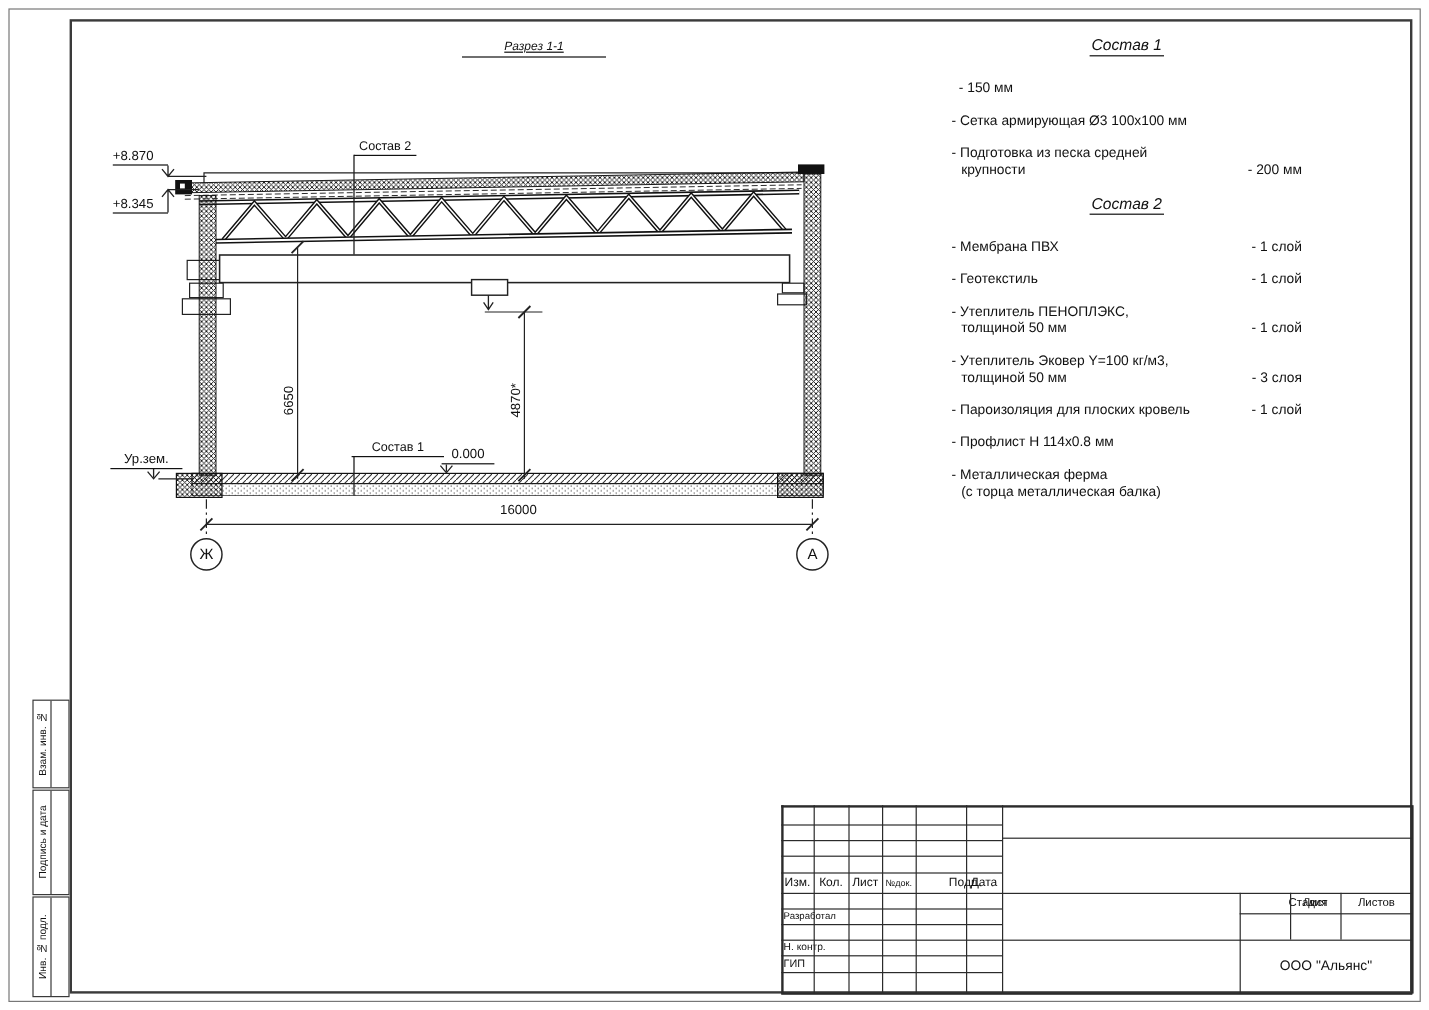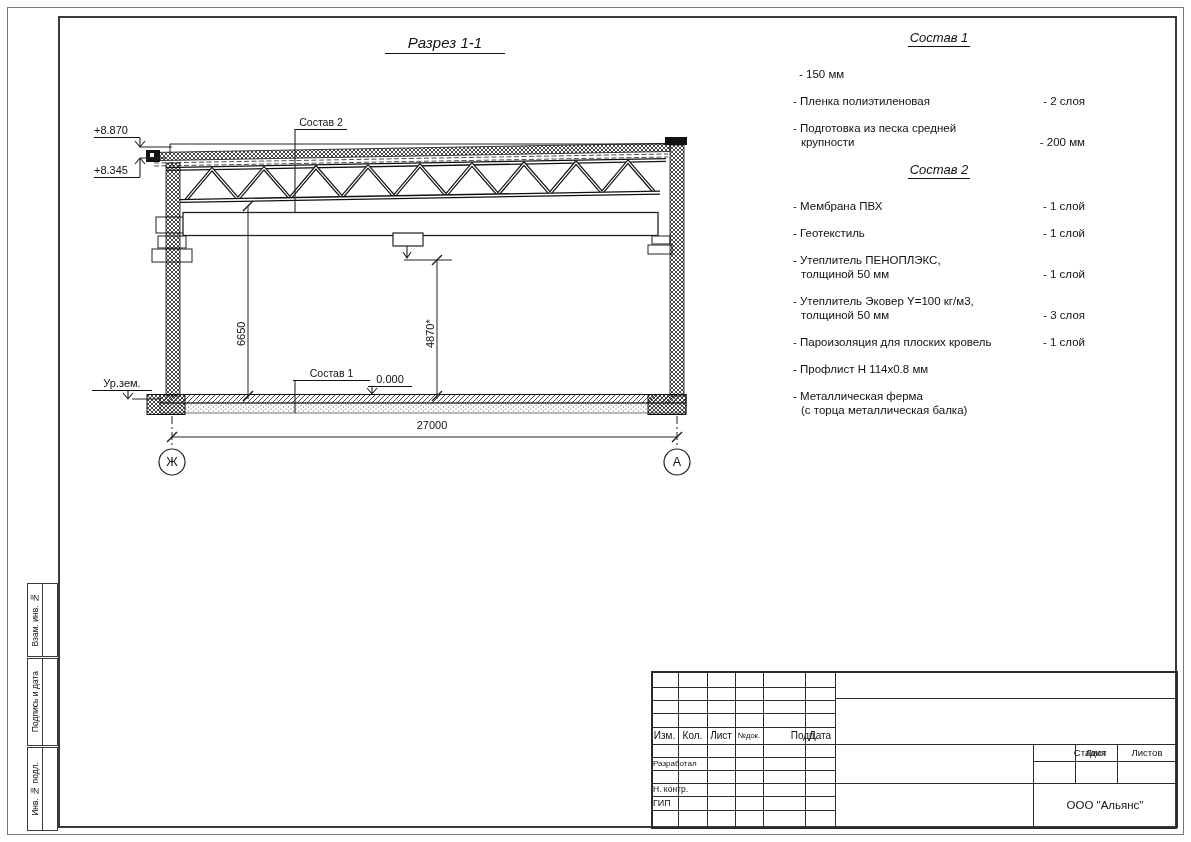--- a/index.html
+++ b/index.html
@@ -6,21 +6,21 @@
   html,body { background:#fff; }
   body { font-family:"Liberation Sans", sans-serif; color:#111; }
   .sheet { position:relative; width:1191px; height:842px; background:#fff; overflow:hidden; }
   .outer-border { position:absolute; left:7px; top:7px; width:1177px; height:828px; border:1px solid #777; }
   .inner-frame { position:absolute; left:58px; top:16px; width:1119px; height:812px; border:2px solid #3a3a3a; }
   .abs { position:absolute; }
   .lbl { font-size:11px; line-height:13px; white-space:nowrap; }
   .underlined { border-bottom:1px solid #111; padding-bottom:0; }
   .center { text-align:center; }
   .sheet-title { position:absolute; left:385px; top:34px; width:120px; text-align:center;
-                 font-size:15px; font-style:italic; border-bottom:1.2px solid #111; padding-bottom:2px; }
+                 font-size:10px; font-style:italic; border-bottom:1.2px solid #111; padding-bottom:2px;text-decoration:underline; }
   .rot { position:absolute; transform:rotate(-90deg); transform-origin:0 0; font-size:11px; white-space:nowrap; }
   .axis-letter { position:absolute; width:24px; height:24px; line-height:24px; text-align:center; font-size:12.5px; }
   
   .materials { position:absolute; left:793px; top:30px; width:292px; }
   .mat-header { text-align:center; font-size:13px; font-style:italic; margin-bottom:22px; }
   .mat-header span { border-bottom:1.1px solid #111; padding:0 2px 1px; }
   .mat-header.second { margin-top:6px; }
   .mat-item { display:flex; justify-content:space-between; align-items:flex-end; margin-bottom:13px; }
   .mat-text { font-size:11.5px; line-height:14px; }
   .mat-text div.cont { padding-left:8px; }
@@ -151,35 +151,35 @@
   </svg>
 
   <div class="abs lbl underlined" style="left:94px; top:124px; width:46px;">+8.870</div>
   <div class="abs lbl underlined" style="left:94px; top:164px; width:46px;">+8.345</div>
   <div class="abs lbl underlined center" style="left:92px; top:377px; width:60px;">Ур.зем.</div>
   <div class="abs lbl underlined center" style="left:295px; top:116px; width:52px; font-size:10.5px;">Состав 2</div>
   <div class="abs lbl underlined center" style="left:293px; top:367px; width:77px; font-size:10.5px;">Состав 1</div>
   <div class="abs lbl underlined center" style="left:368px; top:373px; width:44px;">0.000</div>
   <span class="rot" style="left:235px; top:346px;">6650</span>
   <span class="rot" style="left:424px; top:348px;">4870*</span>
-  <div class="abs lbl center" style="left:402px; top:419px; width:60px;">27000</div>
+  <div class="abs lbl center" style="left:402px; top:419px; width:60px;">16000</div>
   <div class="axis-letter" style="left:160px; top:450px;">Ж</div>
   <div class="axis-letter" style="left:665px; top:450px;">А</div>
 
   <div class="materials">
     <div class="mat-header"><span>Состав 1</span></div>
     <div id="list-sostav1">
         <div class="mat-item">
           <div class="mat-qty">- 150 мм</div>
         </div>
         <div class="mat-item">
           <div class="mat-text">
-            <div>- Пленка полиэтиленовая</div>
-          </div>
-          <div class="mat-qty">- 2 слоя</div>
+            <div>- Сетка армирующая Ø3 100х100 мм</div>
+          </div>
+          <div class="mat-qty"></div>
         </div>
         <div class="mat-item">
           <div class="mat-text">
             <div>- Подготовка из песка средней</div>
             <div class="cont">крупности</div>
           </div>
           <div class="mat-qty">- 200 мм</div>
         </div>
       </div>
     <div class="mat-header second"><span>Состав 2</span></div>

